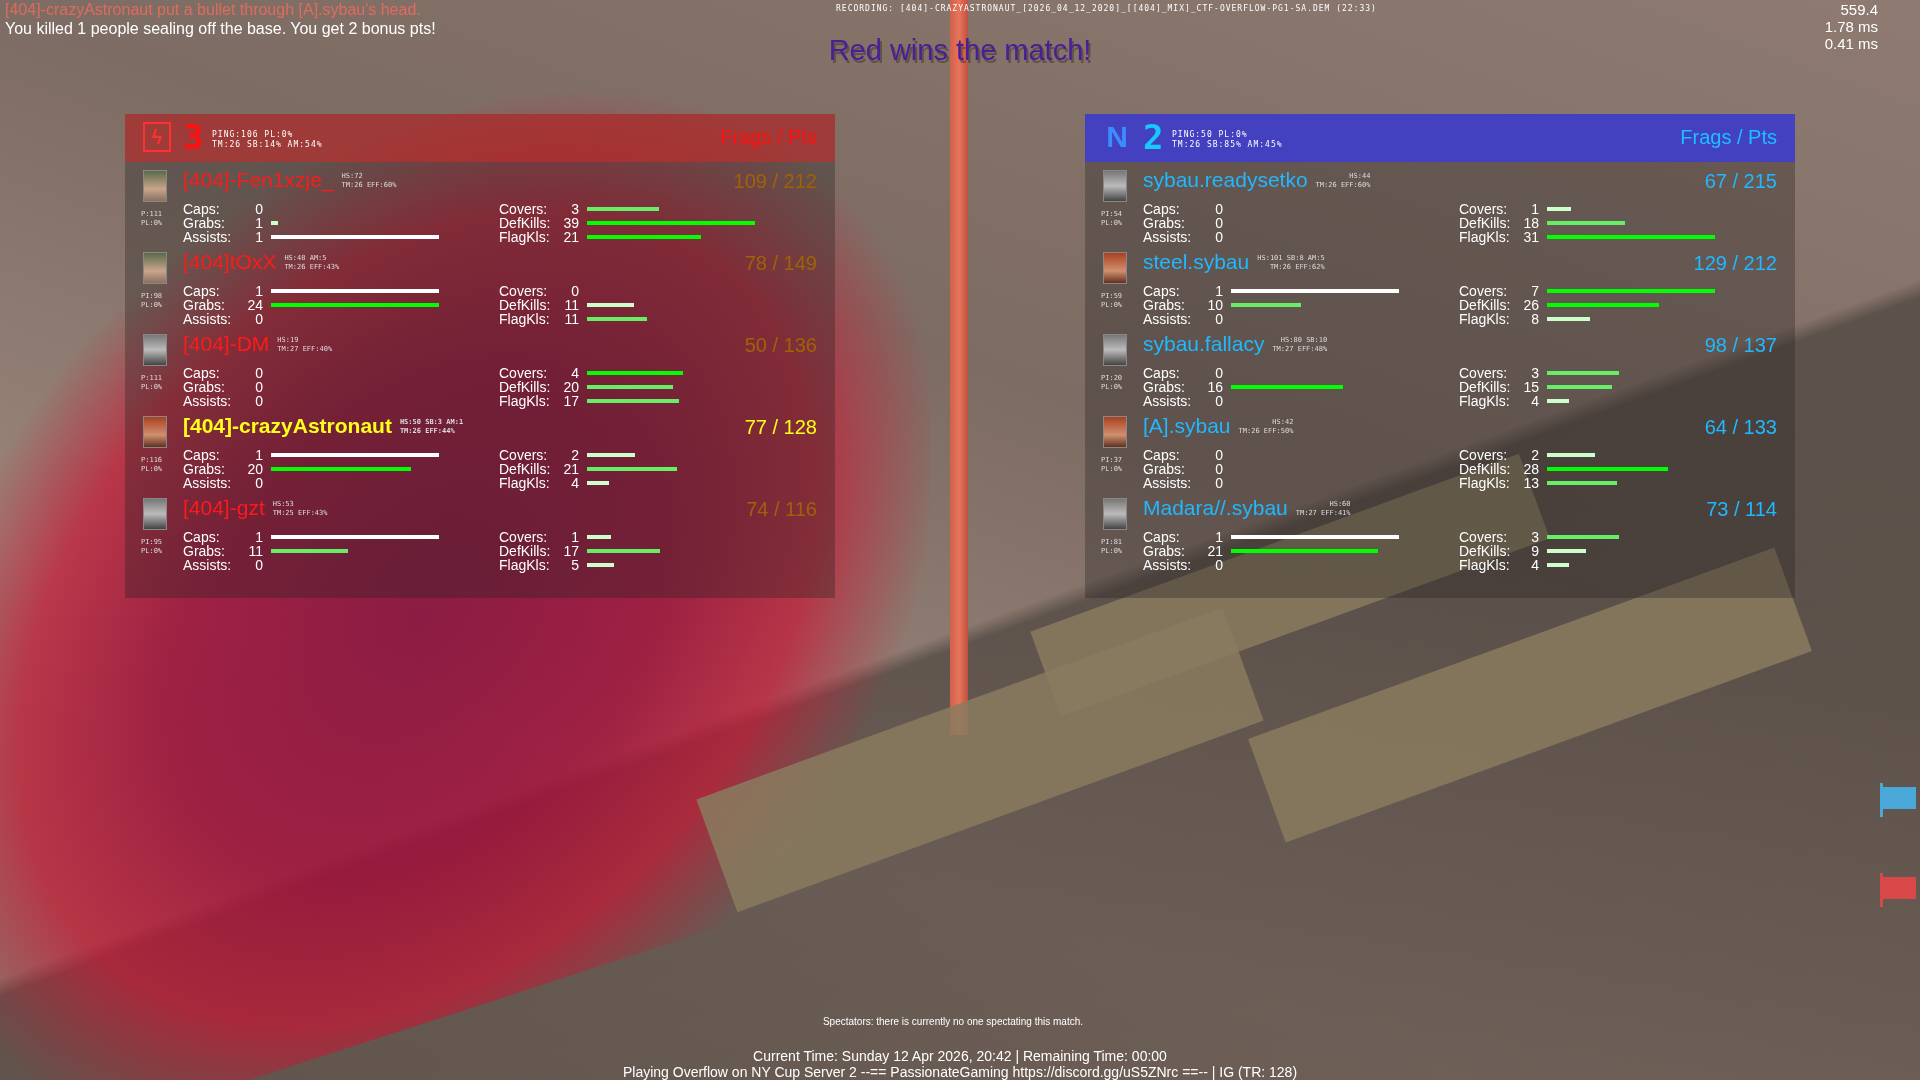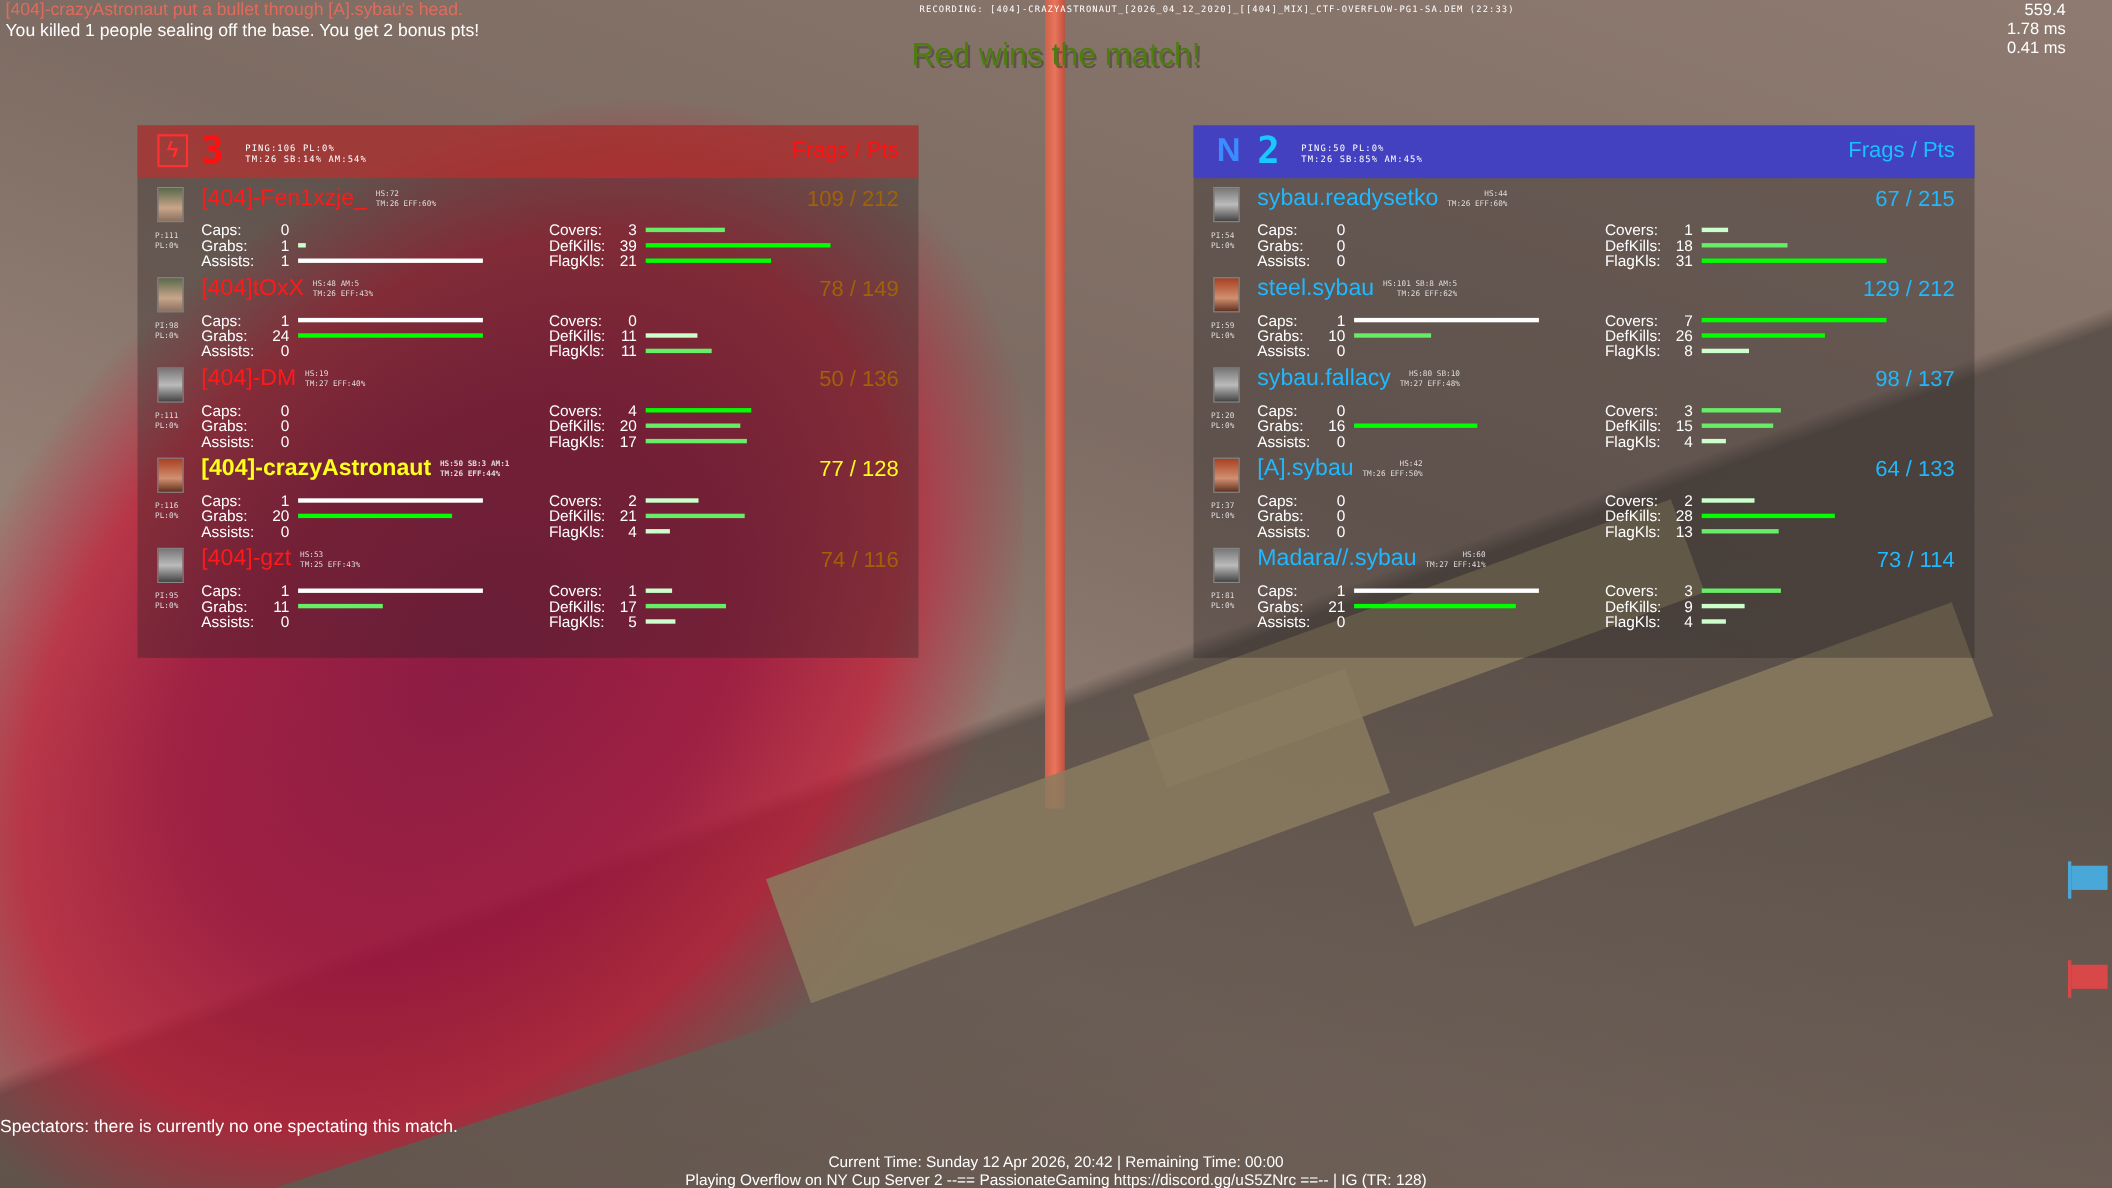--- a/index.html
+++ b/index.html
@@ -10,34 +10,34 @@
       linear-gradient(20deg, #8a7468 0%, #9a857a 30%, #7d6c63 60%, #8e7a70 100%);}
   .bg-red-flag{position:absolute;left:0;top:110px;width:930px;height:900px;
     background:radial-gradient(ellipse at 45% 55%, #8a0a3a 0%, #a0103a 35%, rgba(200,20,50,.8) 55%, rgba(200,30,50,0) 72%);
     transform:skewY(-18deg);opacity:.85;}
   .bg-pole{position:absolute;left:950px;top:0;width:18px;height:735px;background:linear-gradient(90deg,#d0604a,#e8755c,#c05040);}
   .bg-plank{position:absolute;background:#8a7b5f;opacity:.85;transform:rotate(-20deg);}
   .kill-msg{position:absolute;left:5px;top:1px;font-size:16px;color:#ff6b5b;opacity:.75;}
   .bonus-msg{position:absolute;left:5px;top:20px;font-size:16px;color:#fff;}
   .recording{position:absolute;left:836px;top:4px;font-family:"DejaVu Sans Mono",monospace;font-size:8px;letter-spacing:1px;color:#fff;white-space:nowrap;}
   .perf{position:absolute;right:42px;top:1px;text-align:right;font-size:15px;line-height:17px;}
-  .win-title{position:absolute;left:0;right:0;top:34px;text-align:center;font-size:29px;color:#4d7c0f;text-shadow:2px 3px 0 rgba(80,70,60,.7);}
+  .win-title{position:absolute;left:0;right:0;top:34px;text-align:center;font-size:29px;color:#4c1d95;text-shadow:2px 3px 0 rgba(80,70,60,.7);}
   .panel{position:absolute;top:114px;width:710px;height:484px;background:rgba(40,35,35,.35);}
   .panel.red{left:125px;}
   .panel.blue{left:1085px;}
   .panel-head{height:48px;position:relative;}
   .red .panel-head{background:rgba(210,40,40,.55);}
   .blue .panel-head{background:rgba(60,60,220,.8);}
   .team-logo{position:absolute;left:18px;top:8px;width:28px;height:30px;border:2px solid;box-sizing:border-box;display:flex;align-items:center;justify-content:center;font-weight:bold;font-size:20px;}
   .red .team-logo{border-color:#ff3030;color:#ff3030;}
   .blue .team-logo{border:none;color:#3a8cff;font-size:30px;}
   .team-score{position:absolute;left:58px;top:4px;font-family:"DejaVu Sans Mono",monospace;font-size:34px;font-weight:bold;line-height:38px;}
   .red .team-score{color:#ff1010;}
   .blue .team-score{color:#18c8ff;}
-  .team-meta{position:absolute;left:98px;top:16px;font-family:"DejaVu Sans Mono",monospace;font-size:8px;letter-spacing:1px;line-height:10px;color:#fff;}
+  .team-meta{position:absolute;left:87px;top:16px;font-family:"DejaVu Sans Mono",monospace;font-size:8px;letter-spacing:1px;line-height:10px;color:#fff;}
   .fragspts{position:absolute;right:18px;top:12px;font-size:20px;}
   .red .fragspts{color:#ff1010;}
   .blue .fragspts{color:#1ac0ff;}
   .player{position:relative;height:82px;}
   .avatar{position:absolute;left:18px;top:8px;width:22px;height:30px;border:1px solid #888;background:linear-gradient(#5a6a4a,#c9a58b 60%,#8a7060);}
   .avatar.gray{background:linear-gradient(#777,#bbb 50%,#444);}
   .avatar.fem{background:linear-gradient(#aa4020,#d09070 60%,#603020);}
   .ping{position:absolute;left:16px;top:48px;font-family:"DejaVu Sans Mono",monospace;font-size:7px;line-height:9px;color:#ddd;}
   .pname{position:absolute;left:58px;top:6px;font-size:21px;white-space:nowrap;}
   .red .pname{color:#ff1a1a;}
@@ -50,21 +50,21 @@
   .blue .pscore{color:#20b8ff;}
   .col{position:absolute;top:40px;}
   .col.left{left:58px;}
   .col.right{left:374px;}
   .row{height:14px;line-height:14px;font-size:14px;position:relative;white-space:nowrap;}
   .row .lbl{display:inline-block;width:58px;}
   .row .val{display:inline-block;width:22px;text-align:right;}
   .bar{position:absolute;top:5px;height:4px;}
   .col.left .bar{left:88px;}
   .col.right .bar{left:88px;}
-  .spectators{position:absolute;left:0;right:14px;top:1016px;text-align:left;font-size:16px;}
+  .spectators{position:absolute;left:0;right:14px;top:1016px;text-align:center;font-size:10px;}
   .time-line{position:absolute;left:0;right:0;top:1048px;text-align:center;font-size:14px;}
   .server-line{position:absolute;left:0;right:0;top:1064px;text-align:center;font-size:14px;}
   .flag-icon{position:absolute;left:1880px;width:36px;height:24px;}
   .flag-icon .pole{position:absolute;left:0;top:-4px;width:3px;height:34px;}
   .flag-icon .cloth{position:absolute;left:3px;top:0;width:33px;height:22px;}
 </style>
 </head>
 <body>
 
 <div class="bg-red-flag"></div>

